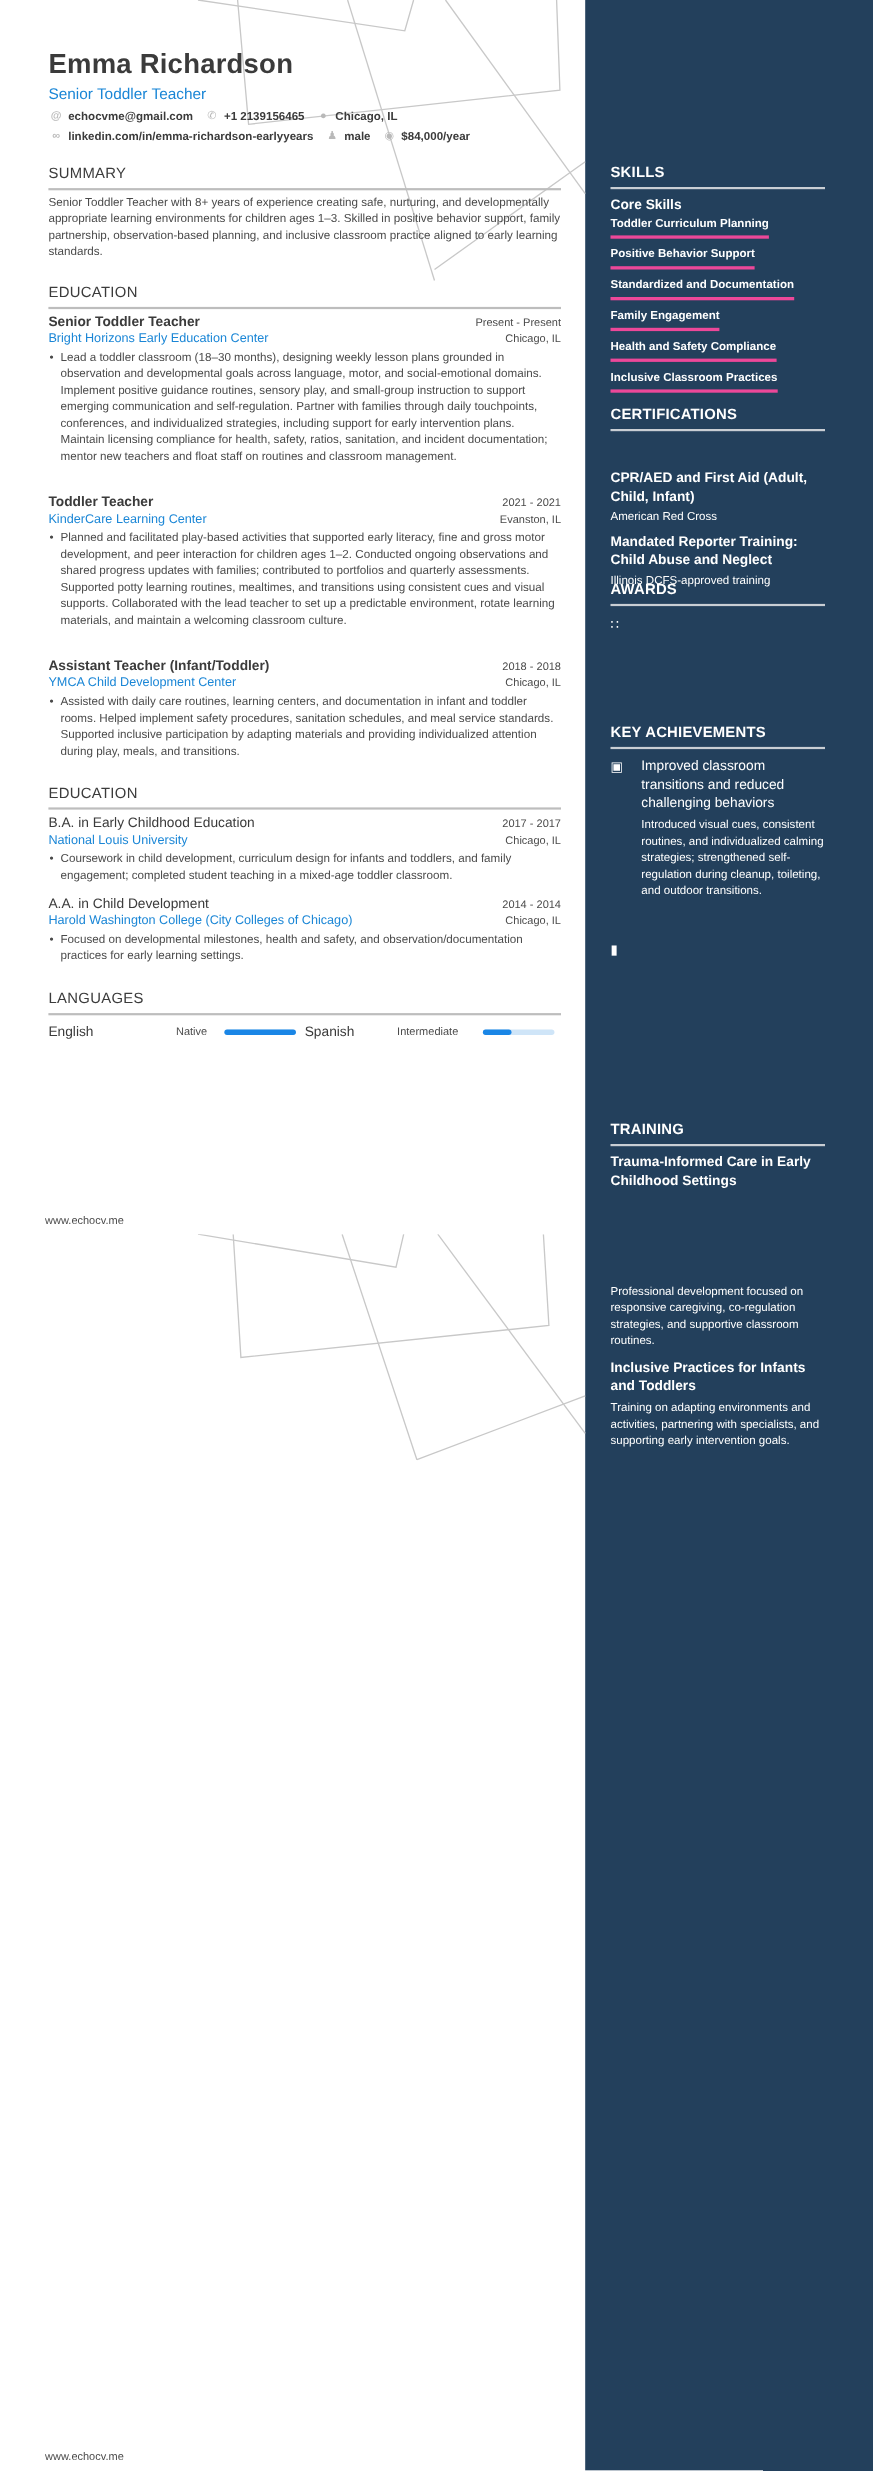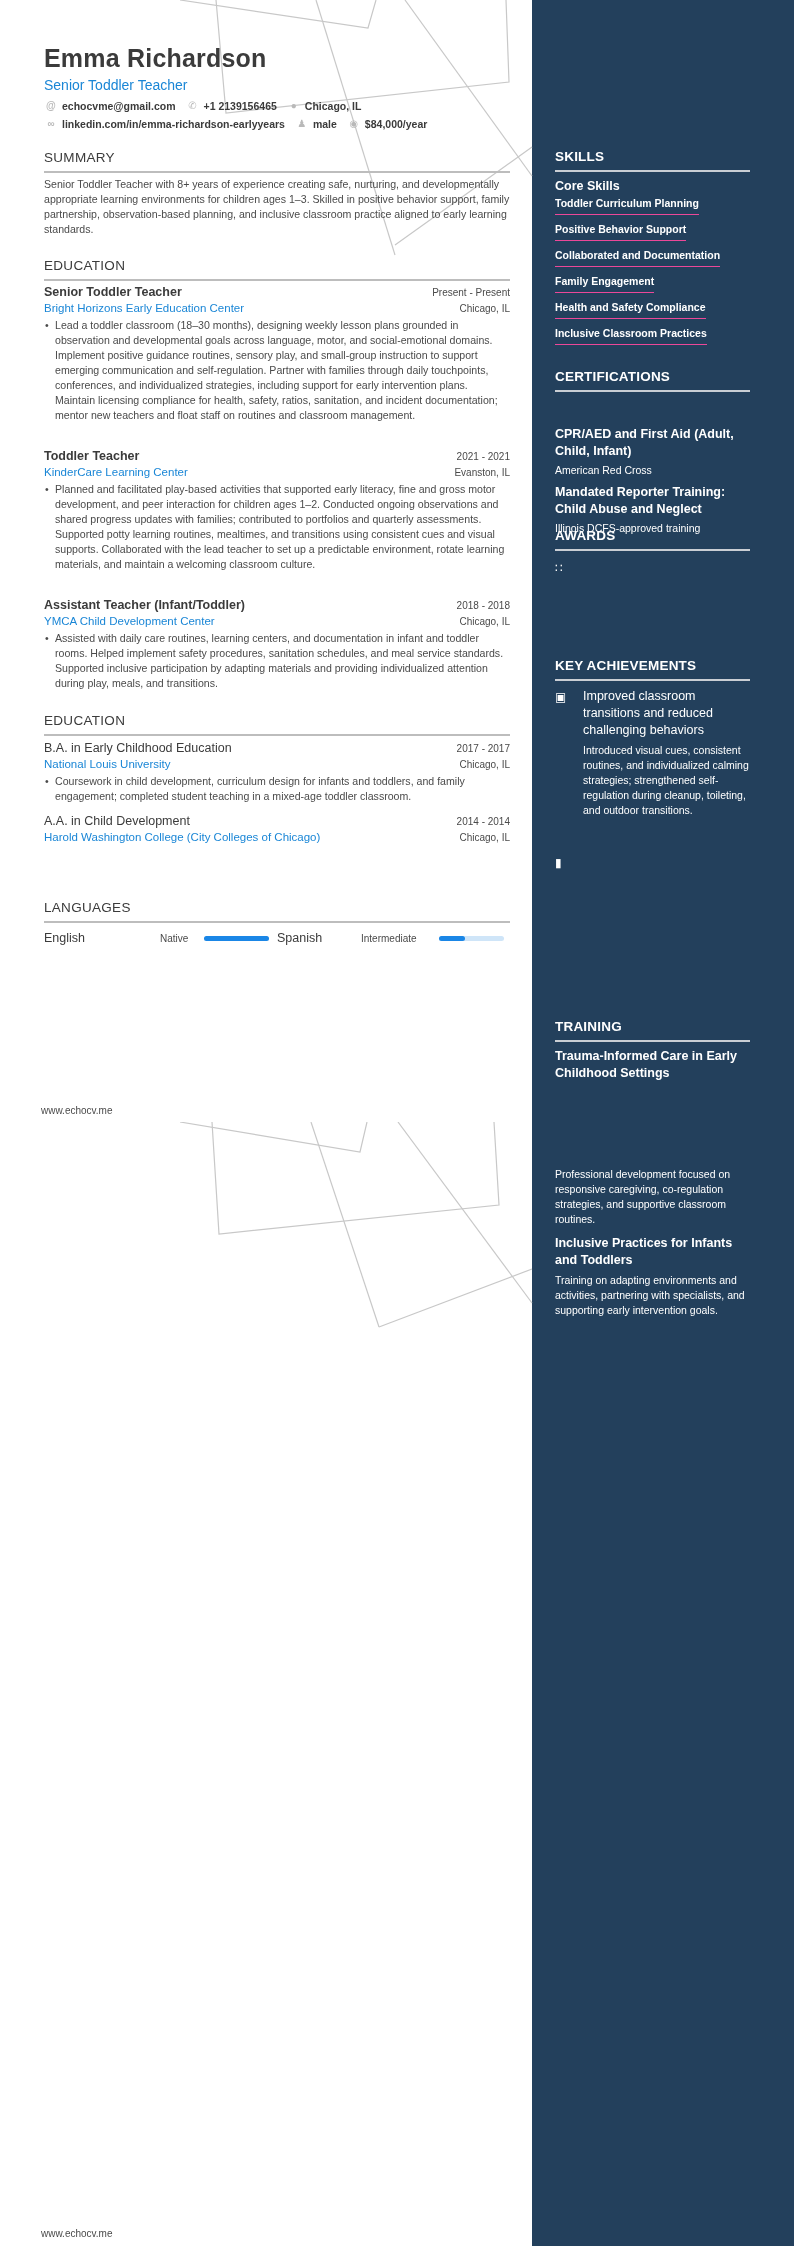--- a/index.html
+++ b/index.html
@@ -40,21 +40,21 @@
   .lang .lv { font-size: 10px; color: #4a4a4a; width: 44px; text-align: left; }
   .lang .lv.wide { width: 78px; }
   .bar { height: 5px; border-radius: 3px; background: #cfe5f8; position: relative; }
   .bar .fill { position: absolute; left: 0; top: 0; bottom: 0; border-radius: 3px; background: #1a86e6; }
 
   .footer { position: absolute; left: 41px; font-size: 10px; color: #4a4a4a; }
 
   .side { position: absolute; left: 555px; width: 195px; color: #ffffff; }
   .s-title { position: absolute; left: 555px; width: 195px; font-size: 13.5px; font-weight: bold; color: #ffffff; padding-bottom: 6px; border-bottom: 2px solid #c9ced4; letter-spacing: 0.2px; }
   .core-label { font-size: 12.5px; font-weight: bold; color: #ffffff; }
-  .skill { font-size: 10.5px; font-weight: bold; color: #ffffff; display: inline-block; padding-bottom: 5px; border-bottom: 1px solid #ec4899; margin-top: 8px; }
+  .skill { font-size: 10.5px; font-weight: bold; color: #ffffff; display: inline-block; padding-bottom: 5px; border-bottom: 3px solid #ec4899; margin-top: 8px; }
   .cert-name { font-size: 12.5px; font-weight: bold; line-height: 17px; color: #ffffff; margin-top: 27px; }
   .cert-issuer { font-size: 10.5px; color: #ffffff; margin-top: 4px; }
   .icon-item { position: absolute; left: 555px; width: 195px; display: flex; }
   .icon-item .ii { width: 28px; flex: 0 0 28px; font-size: 12px; color: #ffffff; padding-top: 2px; }
   .icon-item .it { font-size: 12.5px; font-weight: bold; line-height: 17px; color: #ffffff; }
   .icon-item .id { font-size: 10.5px; line-height: 15px; color: #ffffff; margin-top: 4px; }
   .s-text { font-size: 10.5px; line-height: 15px; color: #ffffff; }
   .s-head { font-size: 12.5px; font-weight: bold; line-height: 17px; color: #ffffff; }
 </style>
 </head>
@@ -176,20 +176,23 @@
 
   <div class="item" style="top:814px;">
     <div class="hrow">
       <span class="deg">A.A. in Child Development</span>
       <span class="date">2014 - 2014</span>
     </div>
     <div class="srow">
       <span class="org">Harold Washington College (City Colleges of Chicago)</span>
       <span class="loc">Chicago, IL</span>
     </div>
+    <ul>
+        <li>Focused on developmental milestones, health and safety, and observation/documentation practices for early learning settings.</li>
+      </ul>
   </div>
 
   <div class="sec-title" style="top:900px;">LANGUAGES</div>
   <div class="langs">
     <div class="lang">
       <span class="ln">English</span>
       <span class="lv">Native</span>
       <div class="bar" style="width:65px;">
           <div class="fill" style="width:100%;"></div>
         </div>
@@ -205,21 +208,21 @@
 </div>
 
 <div class="footer" style="top:1105px;">www.echocv.me</div>
 <div class="footer" style="top:2228px;">www.echocv.me</div>
 
 <div class="s-title" style="top:149px;">SKILLS</div>
 <div class="side" style="top:179px;">
   <div class="core-label">Core Skills</div>
   <div><span class="skill" style="margin-top:4px;">Toddler Curriculum Planning</span></div>
   <div><span class="skill">Positive Behavior Support</span></div>
-  <div><span class="skill">Collaborated and Documentation</span></div>
+  <div><span class="skill">Standardized and Documentation</span></div>
   <div><span class="skill">Family Engagement</span></div>
   <div><span class="skill">Health and Safety Compliance</span></div>
   <div><span class="skill">Inclusive Classroom Practices</span></div>
 </div>
 
 <div class="s-title" style="top:369px;">CERTIFICATIONS</div>
 <div class="side" style="top:399px;">
   <div class="cert-name">CPR/AED and First Aid (Adult, Child, Infant)</div>
   <div class="cert-issuer">American Red Cross</div>
   <div class="cert-name" style="margin-top:8px;">Mandated Reporter Training: Child Abuse and Neglect</div>

